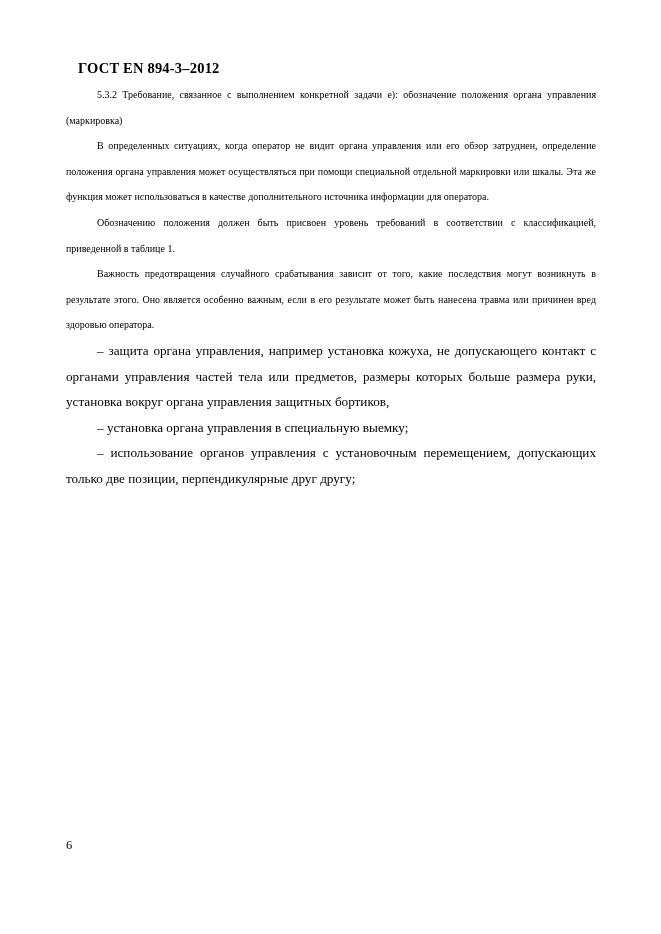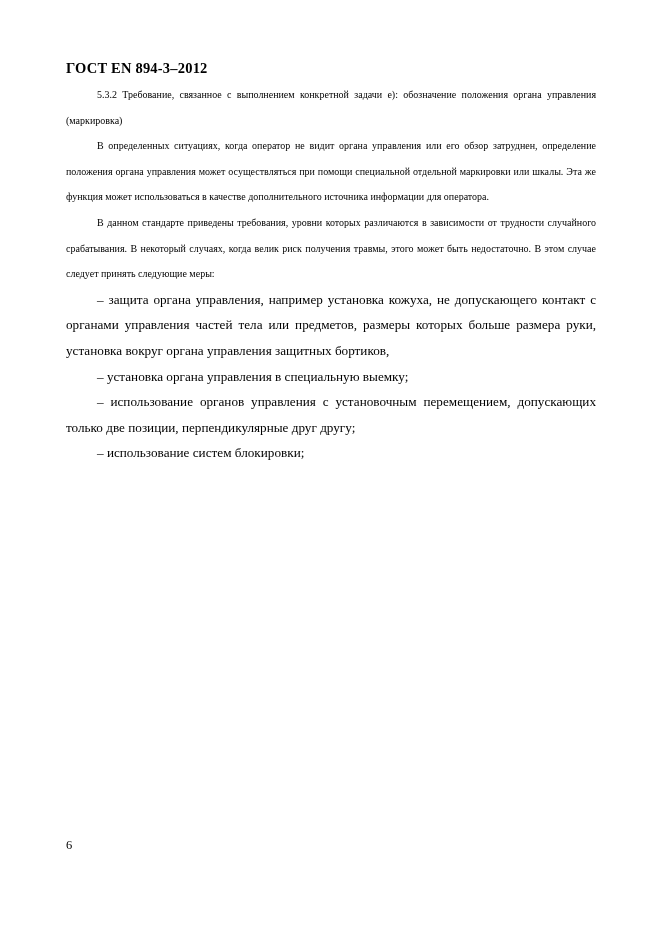--- a/index.html
+++ b/index.html
@@ -18,21 +18,21 @@
   .page {
     position: absolute;
     left: 0;
     top: 0;
     width: 661px;
     height: 934px;
     box-sizing: border-box;
   }
   .header {
     position: absolute;
-    left: 66px;
+    left: 78px;
     top: 60px;
     font-family: "Liberation Serif", "DejaVu Serif", serif;
     font-size: 14.5px;
     font-weight: bold;
     letter-spacing: 0.2px;
   }
   .content {
     position: absolute;
     left: 66px;
     top: 82px;
@@ -64,22 +64,22 @@
 </head>
 <body>
 
 <div class="page">
 
   <div class="header">ГОСТ EN 894-3–2012</div>
 
   <div class="content">
     <p class="para">5.3.2 Требование, связанное с выполнением конкретной задачи e): обо­значение положения органа управления (маркировка)</p>
     <p class="para">В определенных ситуациях, когда оператор не видит органа управления или его обзор затруднен, определение положения органа управления может осу­ществляться при помощи специальной отдельной маркировки или шкалы. Эта же функция может использоваться в качестве дополнительного источника инфор­мации для оператора.</p>
-    <p class="para">В данном стандарте приведены требования, уровни которых различаются в зависимости от трудности случайного срабатывания. В некоторый случаях, когда велик риск получения травмы, этого может быть недостаточно. В этом случае следует принять следующие меры:</p>
+    <p class="para">Обозначению положения должен быть присвоен уровень требований в соответствии с классификацией, приведенной в таблице 1.</p>
+    <p class="para">Важность предотвращения случайного срабатывания зависит от того, ка­кие последствия могут возникнуть в результате этого. Оно является особенно важным, если в его результате может быть нанесена травма или причинен вред здоровью оператора.</p>
     <p class="dash">– защита органа управления, например установка кожуха, не допускаю­щего контакт с органами управления частей тела или предметов, размеры кото­рых больше размера руки, установка вокруг органа управления защитных бор­тиков,</p>
     <p class="dash">– установка органа управления в специальную выемку;</p>
     <p class="dash">– использование органов управления с установочным перемещением, до­пускающих только две позиции, перпендикулярные друг другу;</p>
-    <p class="dash">– использование систем блокировки;</p>
   </div>
 
   <div class="page-number">6</div>
 
 </div>
 
 </body></html>

